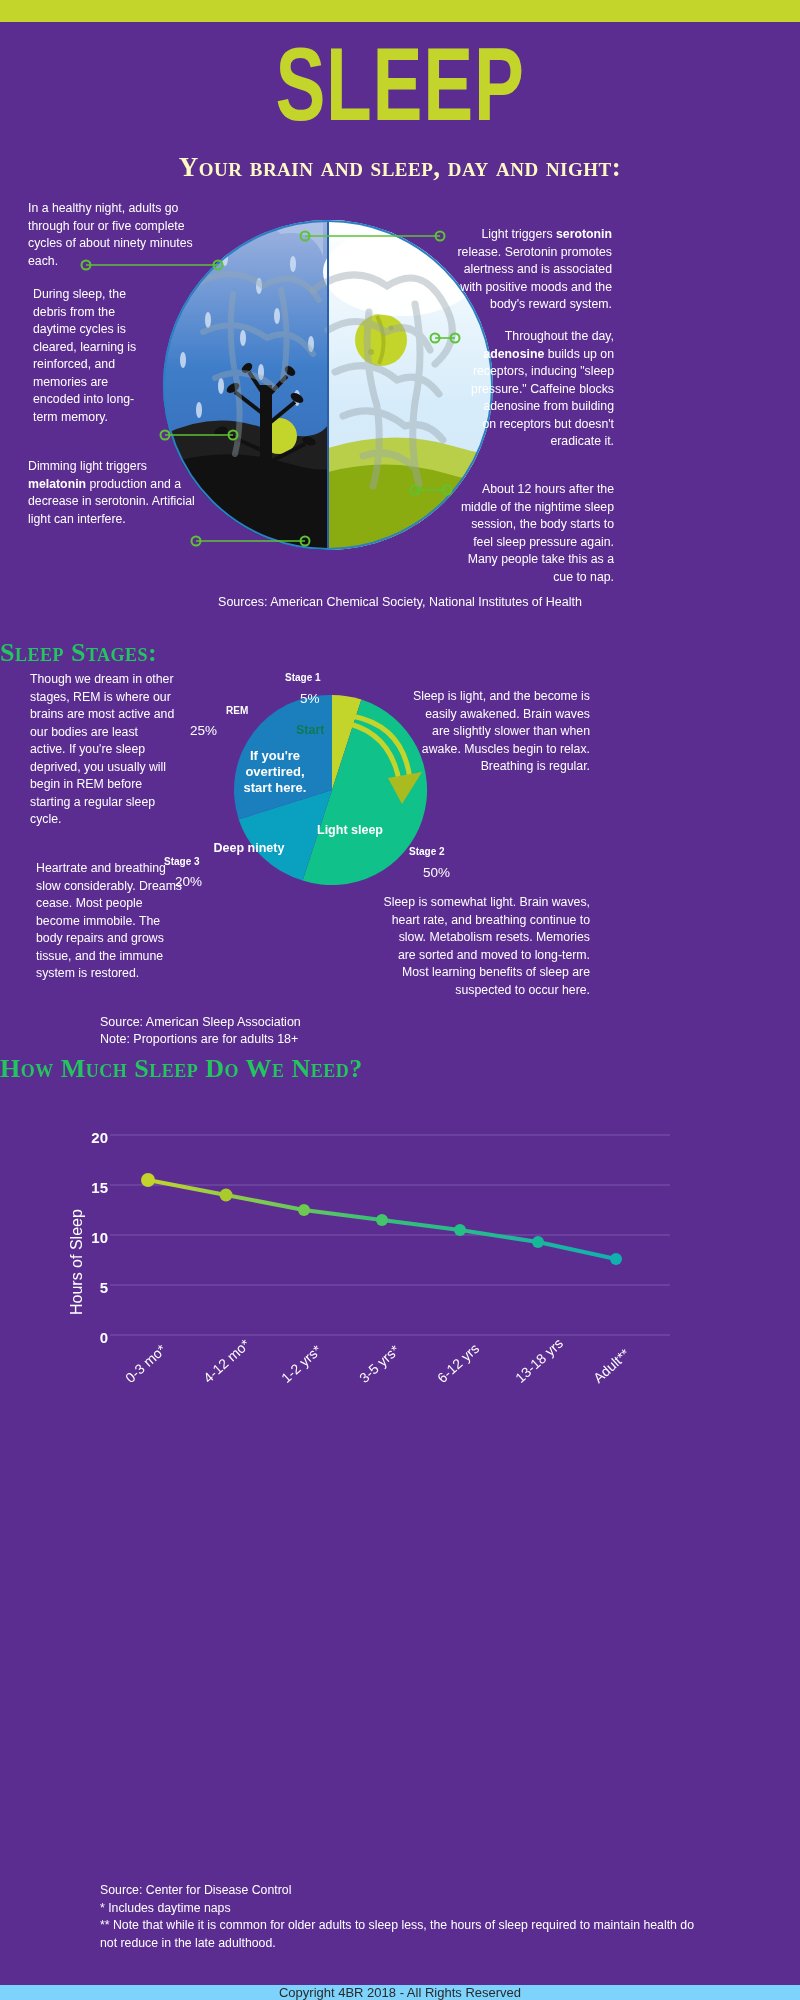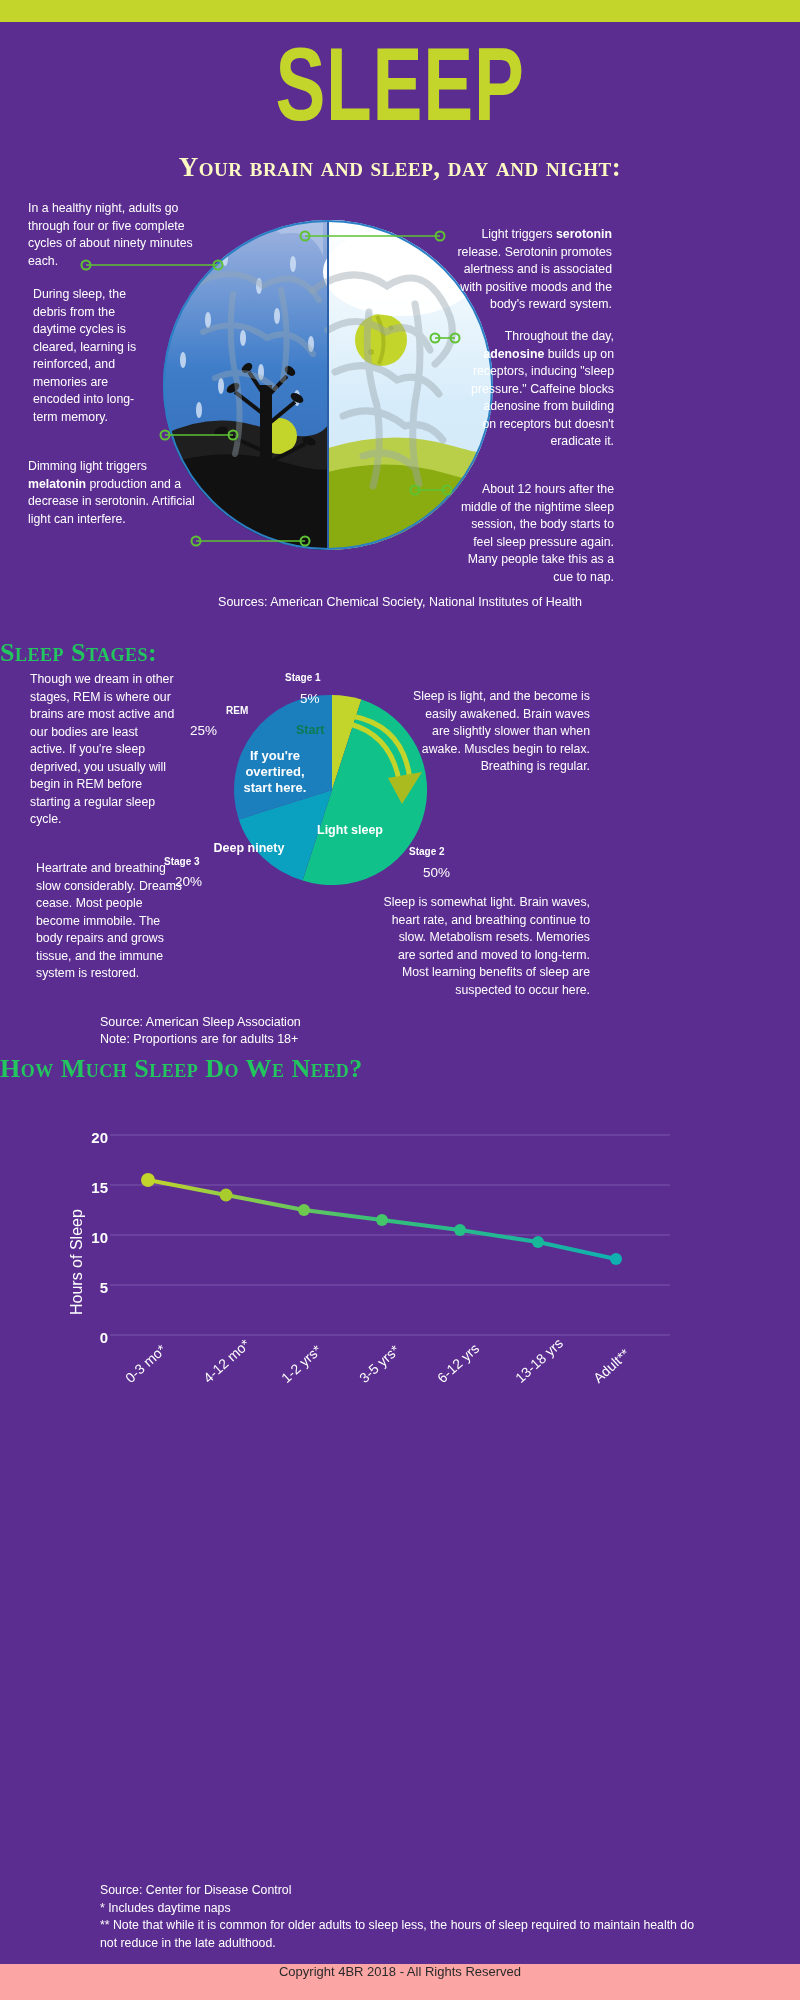--- a/index.html
+++ b/index.html
@@ -7,23 +7,23 @@
   body {
     width: 800px; height: 2000px; position: relative; overflow: hidden;
     font-family: "Liberation Sans", sans-serif;
     color: #ffffff;
   }
   .bar-top {
     position: absolute; left: 0; top: 0; width: 800px; height: 22px;
     background: #c3d42b;
   }
   .bar-bottom {
-    position: absolute; left: 0; bottom: 0; width: 800px; height: 36px;
-    background: #fca5a5; color: #2a2a2a; font-size: 13px;
-    display: flex; align-items: flex-start; justify-content: center;
+    position: absolute; left: 0; bottom: 0; width: 800px; height: 15px;
+    background: #7dd3fc; color: #2a2a2a; font-size: 13px;
+    display: flex; align-items: center; justify-content: center;
   }
   
   .main-title {
     position: absolute; left: 0; top: 32px; width: 800px; text-align: center;
     font-family: "Liberation Sans", sans-serif;
     font-weight: bold; font-size: 104px; line-height: 104px;
     letter-spacing: 1px; color: #c3d42b;
     transform: scaleX(0.72); transform-origin: center top;
   }
   .sub-title {

